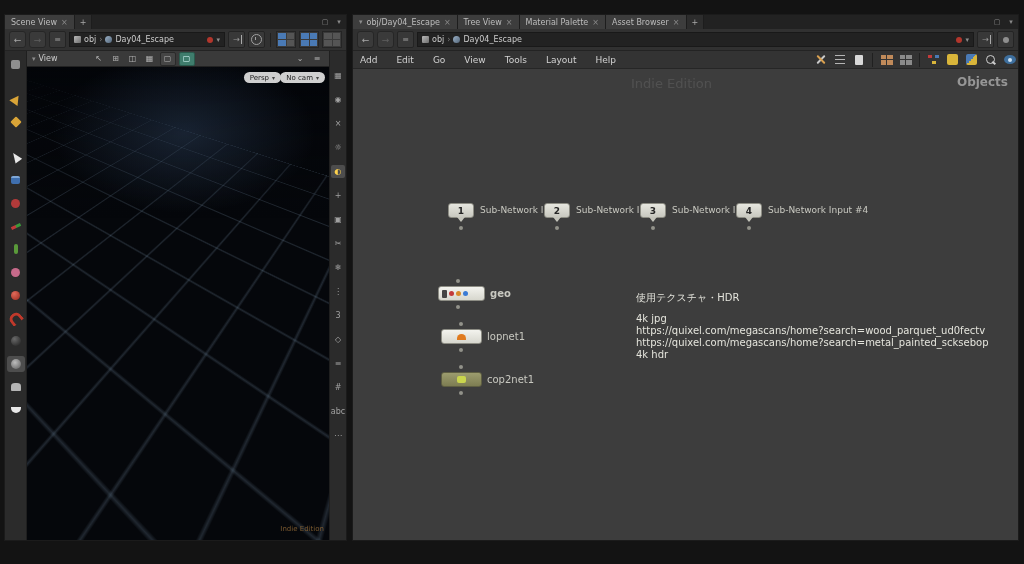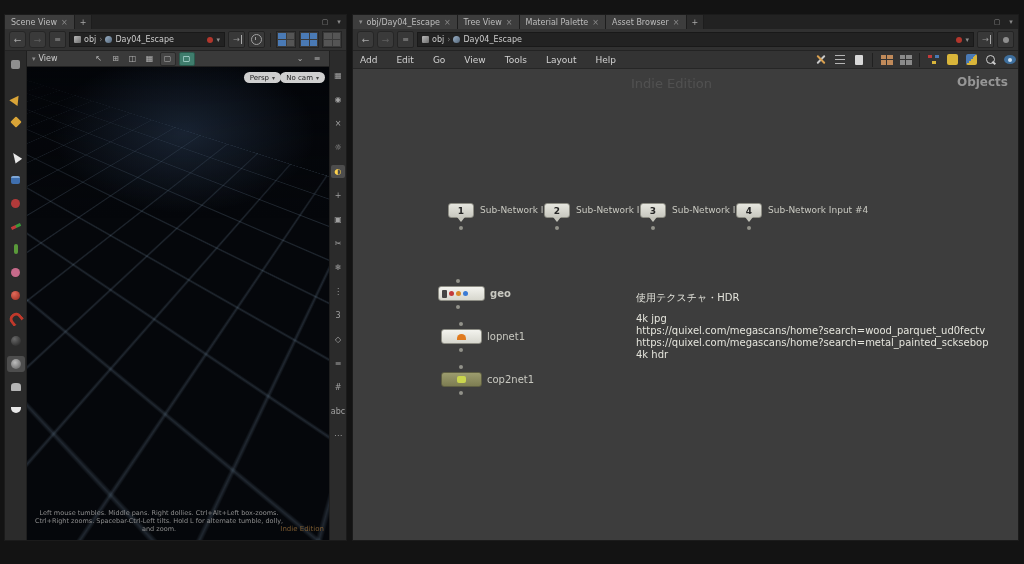--- a/index.html
+++ b/index.html
@@ -275,21 +275,20 @@
           <div class="gplane"></div>
           <div class="haze"></div>
           <div class="pill" style="right:48px;">
             <span>Persp</span>
             <span class="pc">▾</span>
           </div>
           <div class="pill" style="right:4px;">
             <span>No cam</span>
             <span class="pc">▾</span>
           </div>
-          <div class="vhelp">Left mouse tumbles. Middle pans. Right dollies. Ctrl+Alt+Left box-zooms. Ctrl+Right zooms. Spacebar-Ctrl-Left tilts. Hold L for alternate tumble, dolly, and zoom.</div>
           <div class="vwm">Indie Edition</div>
         </div>
       </div>
 
       <div class="rstrip">
         <div class="si">
             <span>▦</span>
           </div>
         <div class="si">
             <span>◉</span>

